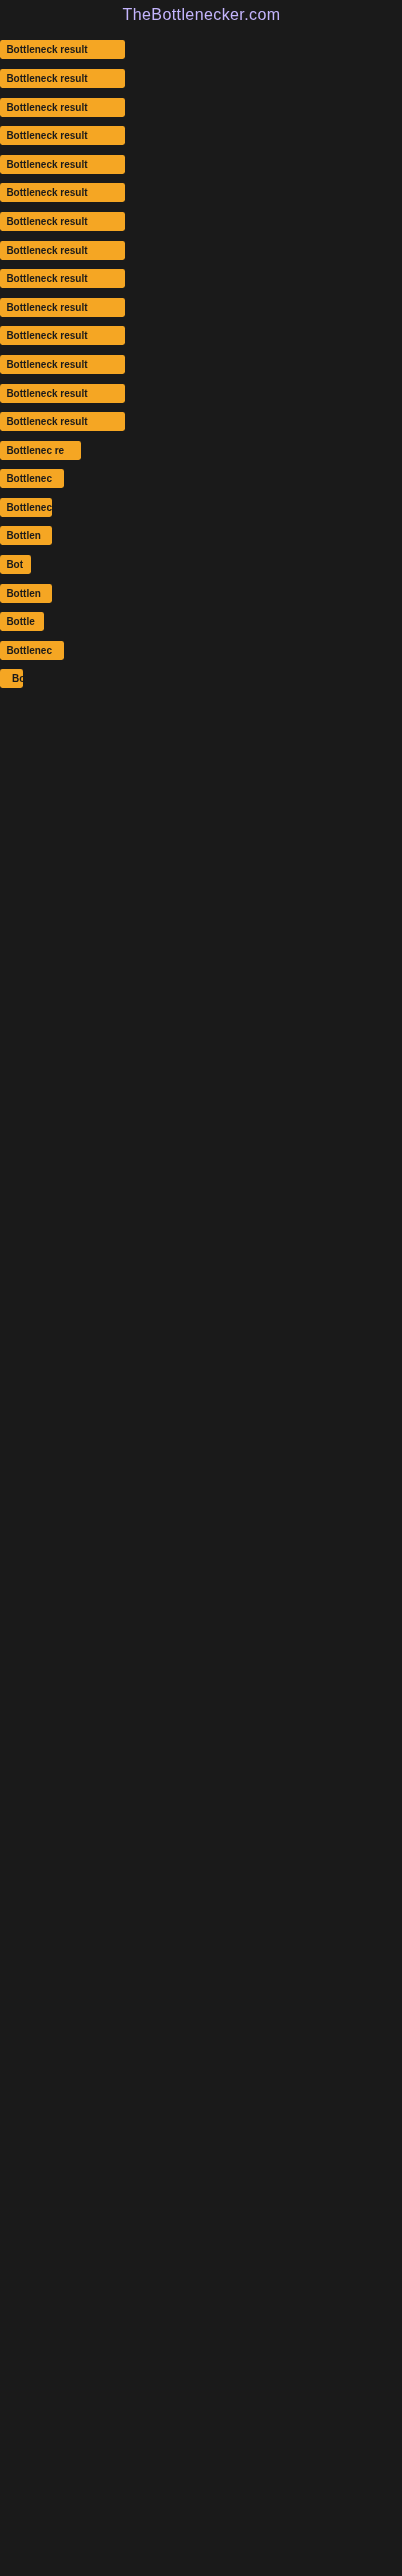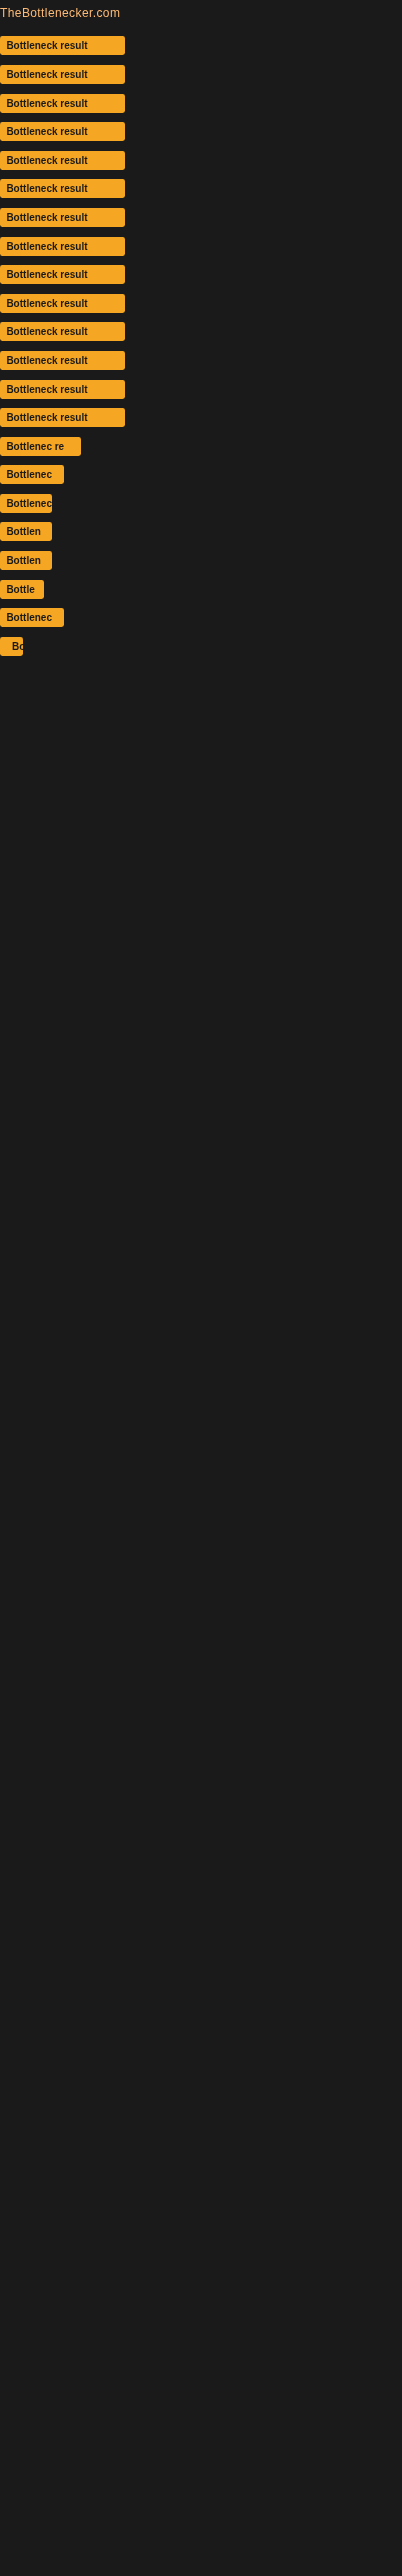--- a/index.html
+++ b/index.html
@@ -10,24 +10,24 @@
 
     body {
       width: 403px;
       min-height: 2576px;
       background-color: #1a1a1a;
       font-family: Arial, sans-serif;
       position: relative;
     }
 
     .site-header {
-      text-align: left;
+      text-align: center;
       padding: 6.4px 0 3.2px 0;
-      color: #fdba74;
-      font-size: 12px;
+      color: #c4b5fd;
+      font-size: 16px;
       font-weight: normal;
       letter-spacing: 0.4px;
     }
 
     .results-container {
       padding: 8px 0;
     }
 
     .result-row {
       display: flex;
@@ -104,20 +104,23 @@
     <div class="result-row">
       <span class="bottleneck-badge" style="max-width: 64px; width: 64px;">Bottlenec</span>
     </div>
     <div class="result-row">
       <span class="bottleneck-badge" style="max-width: 72px; width: 52px;">Bottleneck r</span>
     </div>
     <div class="result-row">
       <span class="bottleneck-badge" style="max-width: 52px; width: 52px;">Bottlen</span>
     </div>
     <div class="result-row">
+      <span class="bottleneck-badge" style="max-width: 31px; width: 31px;">Bot</span>
+    </div>
+    <div class="result-row">
       <span class="bottleneck-badge" style="max-width: 52px; width: 52px;">Bottlen</span>
     </div>
     <div class="result-row">
       <span class="bottleneck-badge" style="max-width: 44px; width: 65px;">Bottle</span>
     </div>
     <div class="result-row">
       <span class="bottleneck-badge" style="max-width: 64px; width: 64px;">Bottlenec</span>
     </div>
     <div class="result-row">
       <span class="bottleneck-badge" style="max-width: 22.5px; width: 22.5px; padding-left: 12px;">Bo</span>

